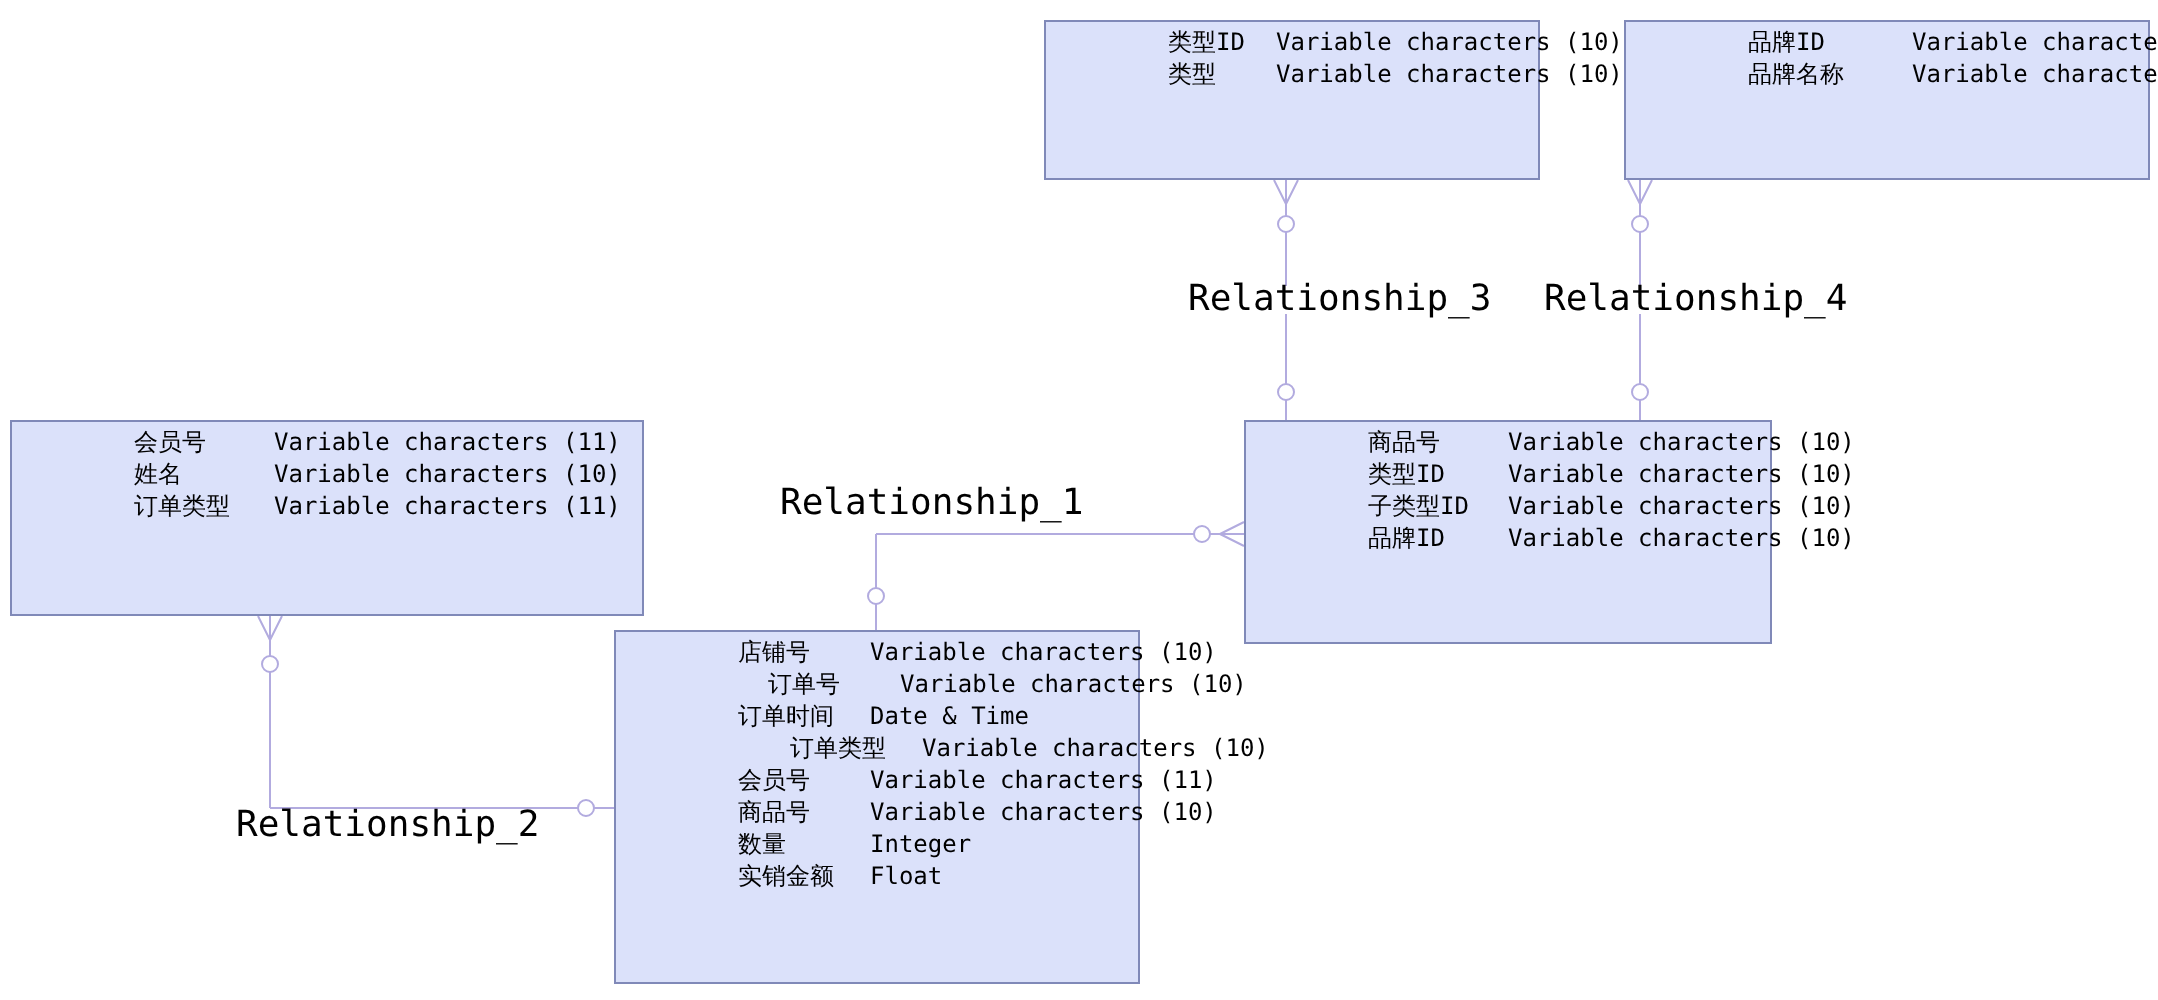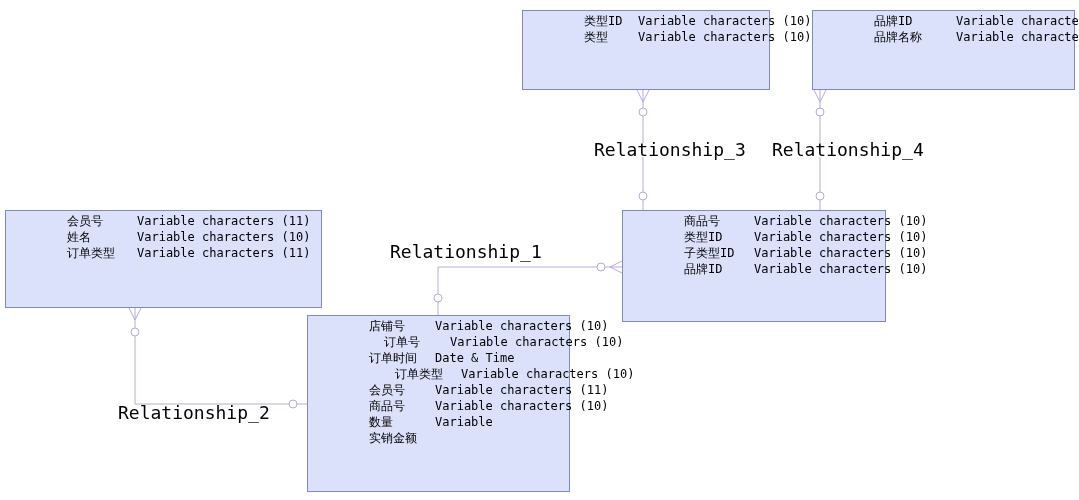--- a/index.html
+++ b/index.html
@@ -157,21 +157,22 @@
         <div class="attr-row">
           <span class="attr-name" style="width: 66px;">会员号</span>
           <span class="attr-type">Variable characters (11)</span>
         </div>
         <div class="attr-row">
           <span class="attr-name" style="width: 66px;">商品号</span>
           <span class="attr-type">Variable characters (10)</span>
         </div>
         <div class="attr-row">
           <span class="attr-name" style="width: 66px;">数量</span>
-          <span class="attr-type">Variable</span>
+          <span class="attr-type">Integer</span>
         </div>
         <div class="attr-row">
           <span class="attr-name" style="width: 66px;">实销金额</span>
+          <span class="attr-type">Float</span>
         </div>
       </div>
       <div class="entity-footer"></div>
     </div>
   </div>
 
 </body></html>

